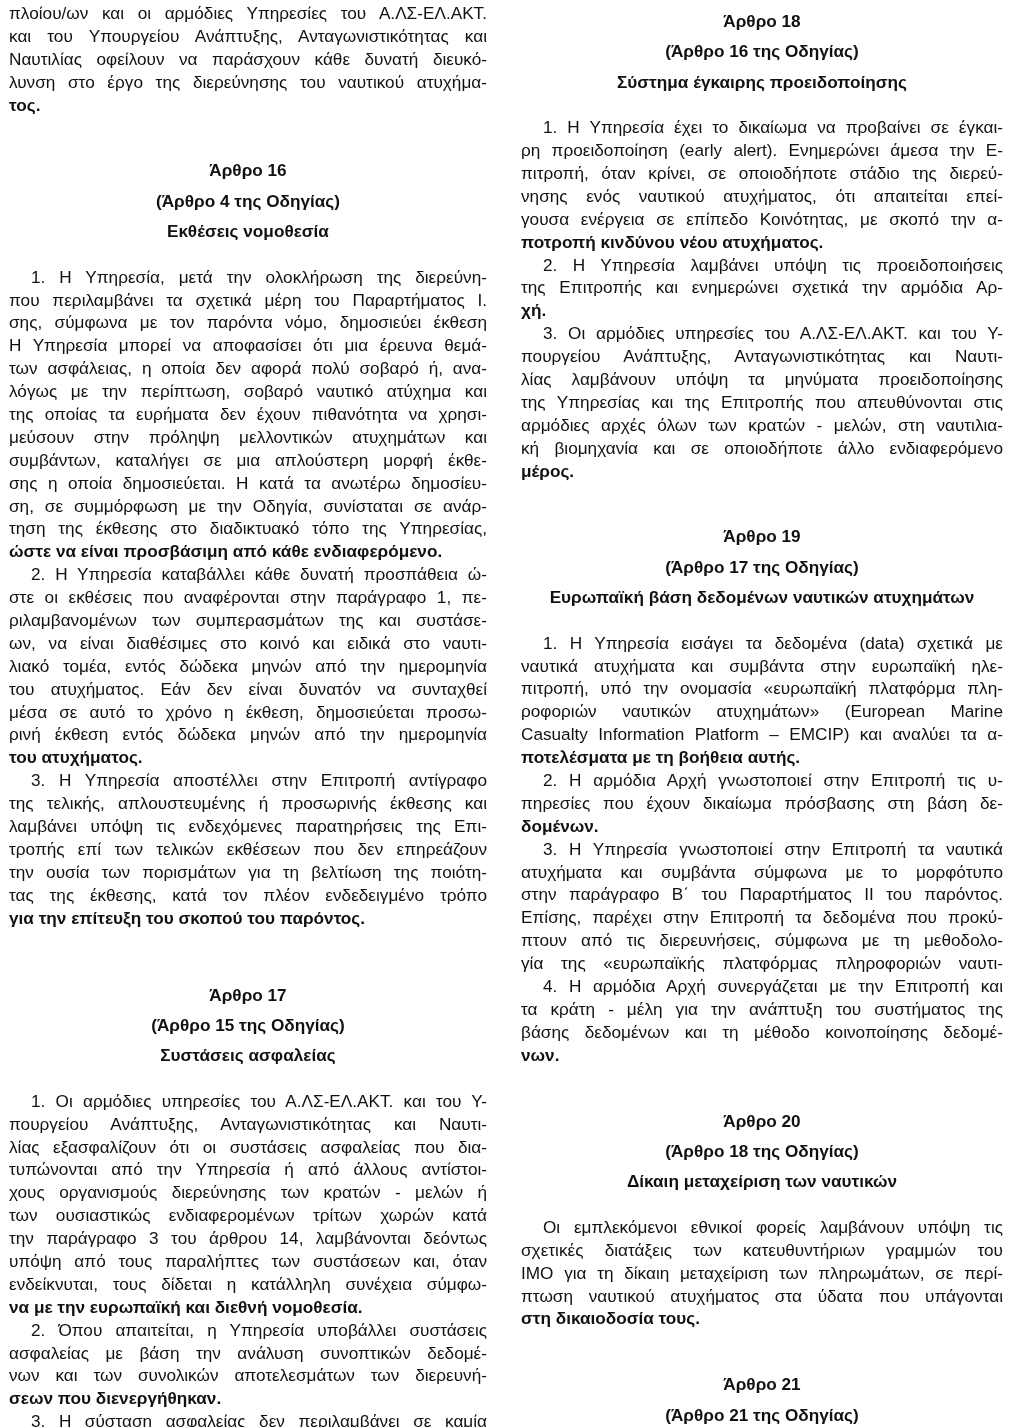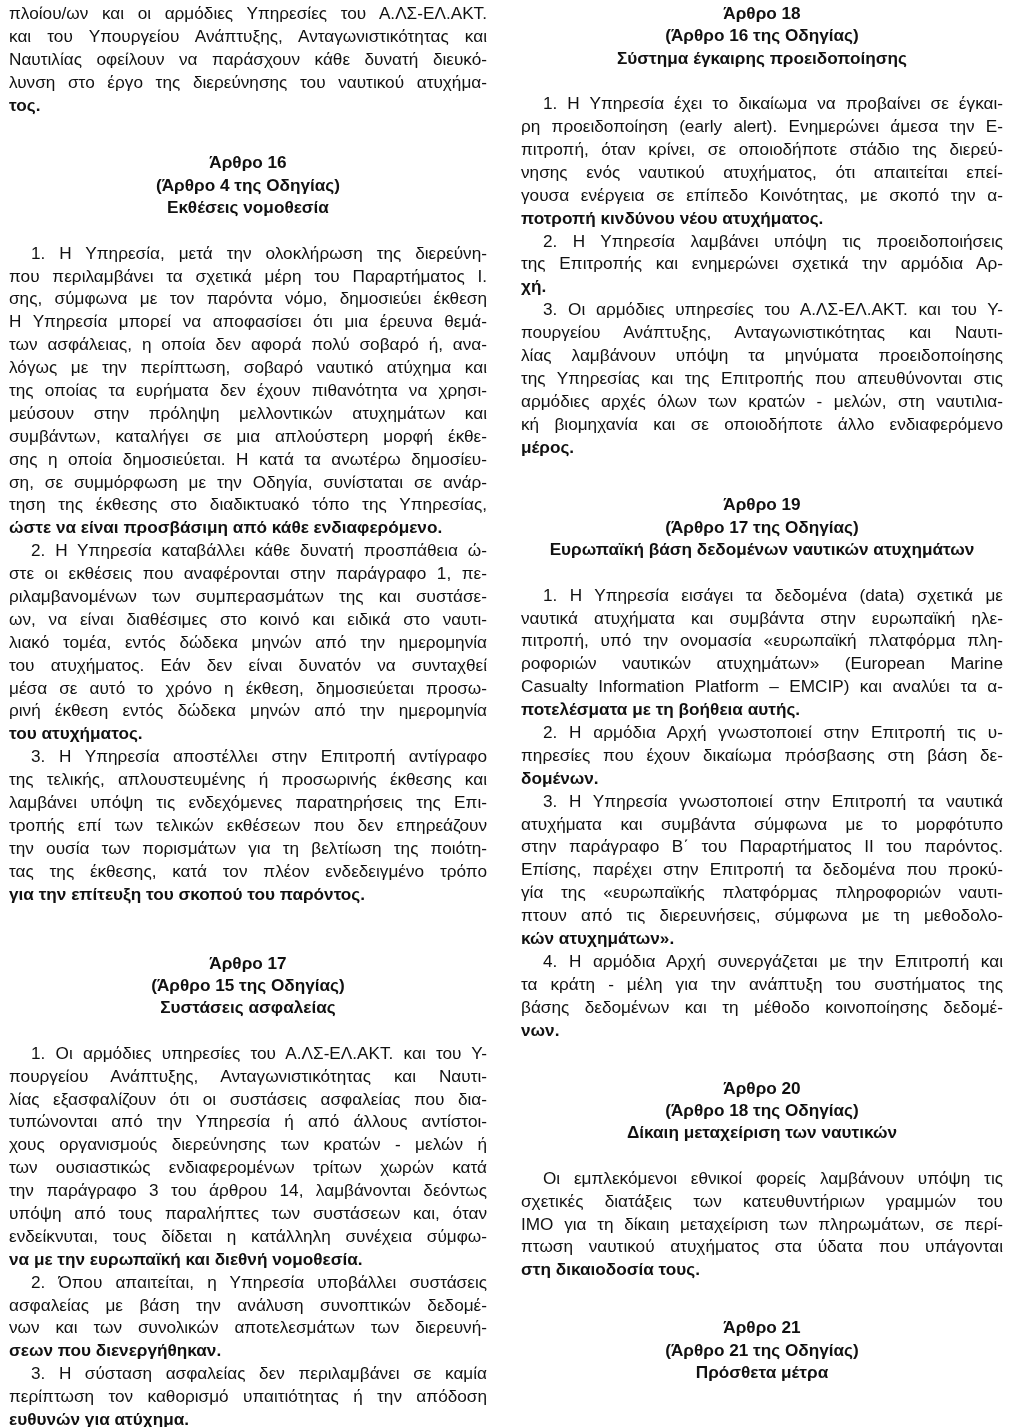--- a/index.html
+++ b/index.html
@@ -15,21 +15,21 @@
   .col.right { left: 521px; width: 482px; }
   .line {
     display: block; white-space: nowrap; text-align: justify;
     text-align-last: justify; height: 22.9px; overflow: visible;
   }
   .line.last { text-align-last: left; font-weight: bold; }
   .line.indent { padding-left: 22px; }
   .heading {
     text-align: center; font-weight: bold; font-size: 17.2px; line-height: 22.4px;
   }
-  .heading span { display: block; }
+  .heading span { display: block; margin-top: 8px; }
   .gap-before-heading { height: 35px; }
   .gap-after-heading { height: 23px; }
 </style>
 </head>
 <body>
 
 <div class="col left">
   <div>
       <span class="line">πλοίου/ων και οι αρμόδιες Υπηρεσίες του Α.ΛΣ-ΕΛ.ΑΚΤ.</span>
       <span class="line">και του Υπουργείου Ανάπτυξης, Ανταγωνιστικότητας και</span>
@@ -168,23 +168,22 @@
       <div>
         <span class="line indent">2. Η αρμόδια Αρχή γνωστοποιεί στην Επιτροπή τις υ-</span>
         <span class="line">πηρεσίες που έχουν δικαίωμα πρόσβασης στη βάση δε-</span>
         <span class="line last">δομένων.</span>
       </div>
       <div>
         <span class="line indent">3. Η Υπηρεσία γνωστοποιεί στην Επιτροπή τα ναυτικά</span>
         <span class="line">ατυχήματα και συμβάντα σύμφωνα με το μορφότυπο</span>
         <span class="line">στην παράγραφο Β΄ του Παραρτήματος ΙΙ του παρόντος.</span>
         <span class="line">Επίσης, παρέχει στην Επιτροπή τα δεδομένα που προκύ-</span>
+        <span class="line">πτουν από τις διερευνήσεις, σύμφωνα με τη μεθοδολο-</span>
         <span class="line">γία της «ευρωπαϊκής πλατφόρμας πληροφοριών ναυτι-</span>
-        <span class="line">πτουν από τις διερευνήσεις, σύμφωνα με τη μεθοδολο-</span>
-        <span class="line last">κών ατυχημάτων».</span>
       </div>
       <div>
         <span class="line indent">4. Η αρμόδια Αρχή συνεργάζεται με την Επιτροπή και</span>
         <span class="line">τα κράτη - μέλη για την ανάπτυξη του συστήματος της</span>
         <span class="line">βάσης δεδομένων και τη μέθοδο κοινοποίησης δεδομέ-</span>
         <span class="line last">νων.</span>
       </div>
     </div>
 
   <div class="gap-before-heading"></div>

